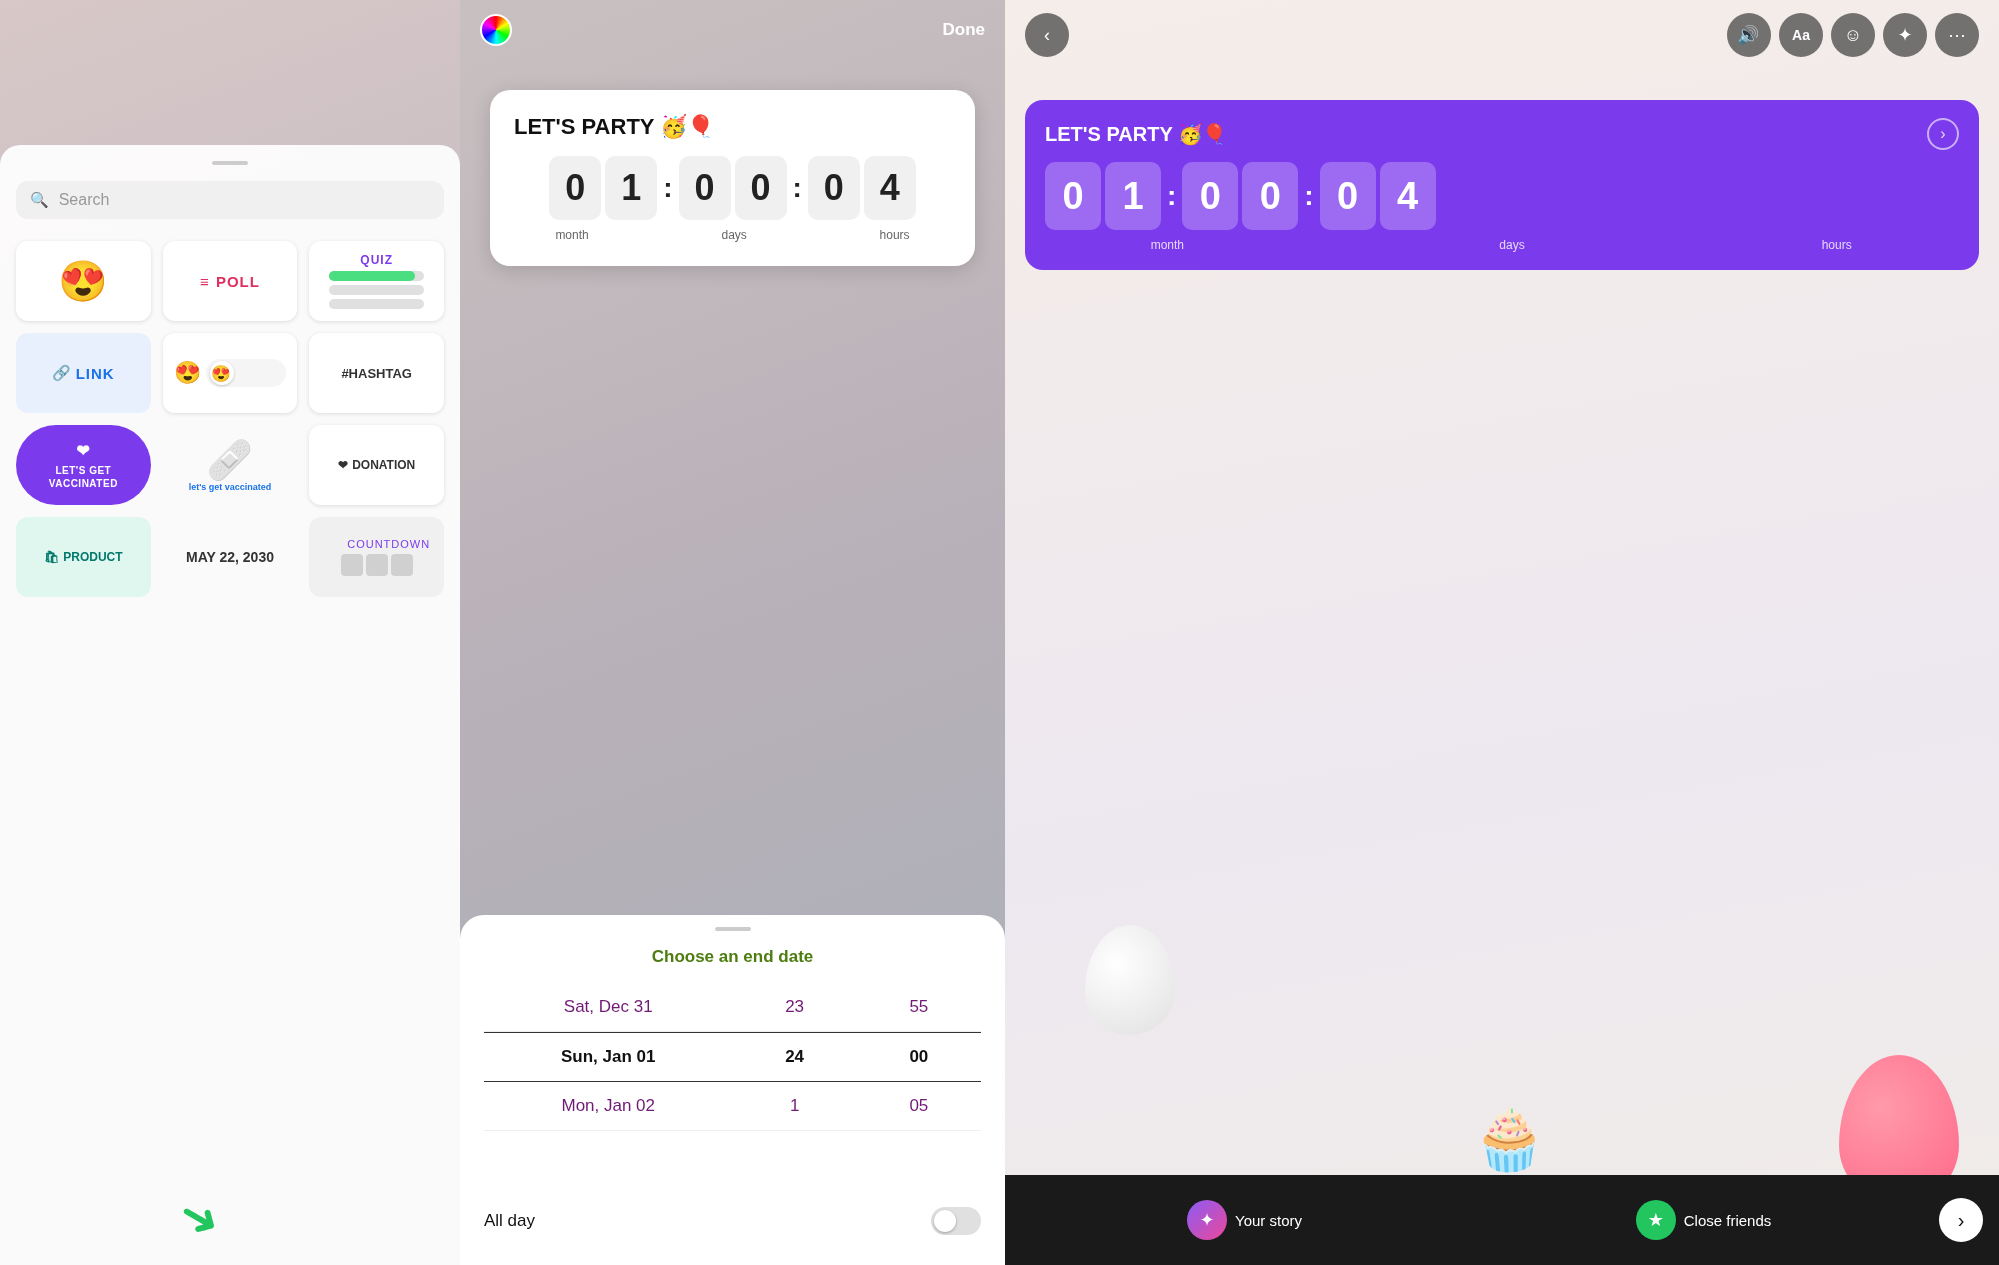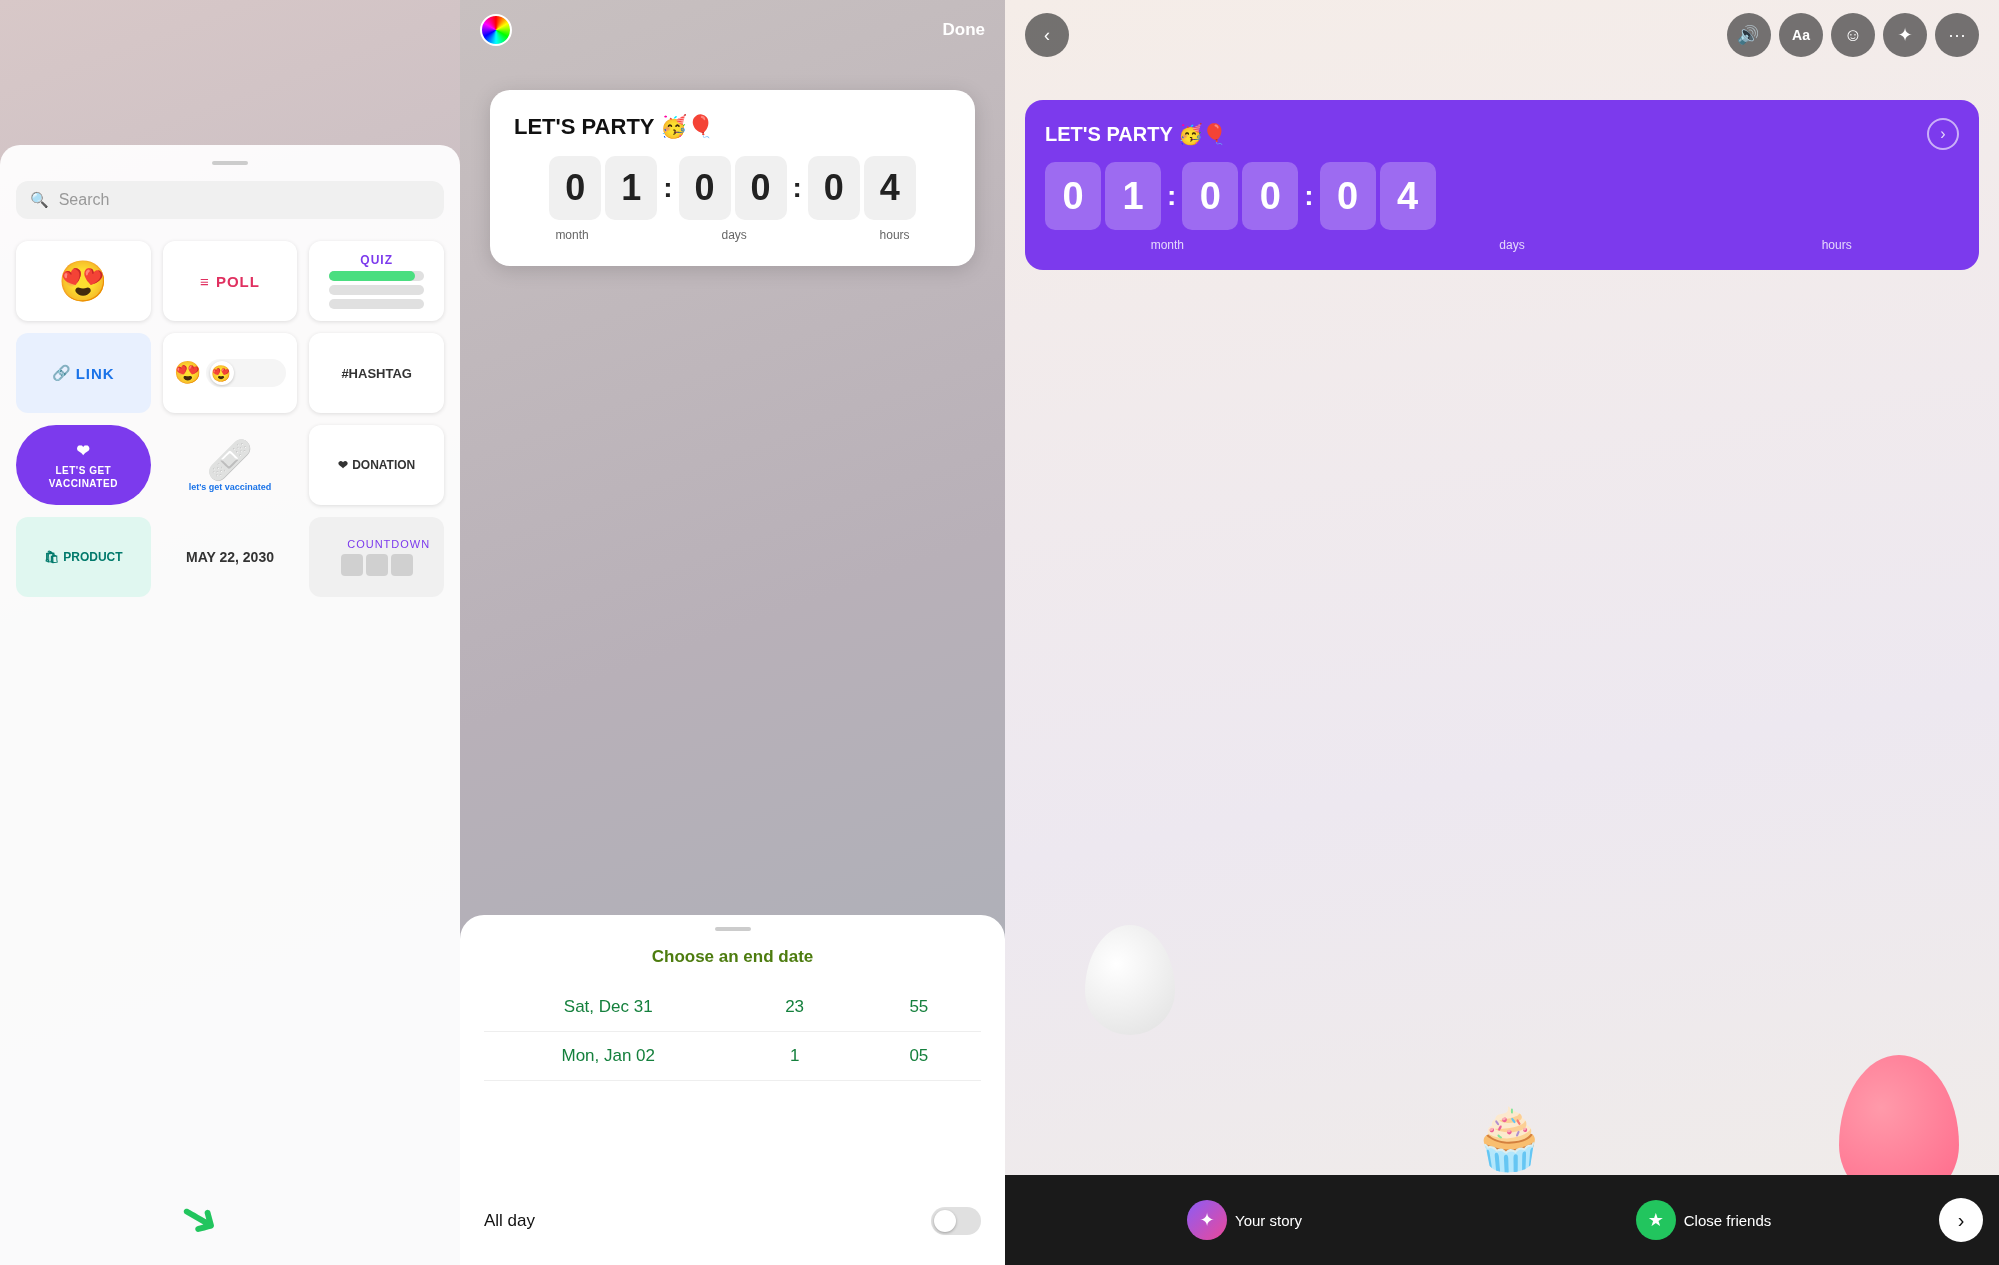--- a/index.html
+++ b/index.html
@@ -351,21 +351,21 @@
     .dp-rows {
       display: flex;
       flex-direction: column;
       gap: 0;
     }
     .dp-row {
       display: grid;
       grid-template-columns: 2fr 1fr 1fr;
       padding: 14px 0;
       font-size: 17px;
-      color: #15803d;
+      color: #701a75;
       text-align: center;
       border-bottom: 1px solid #eee;
     }
     .dp-row.selected {
       color: #111;
       font-weight: 600;
       border-bottom: 1.5px solid #333;
       border-top: 1.5px solid #333;
     }
     .dp-row .col { }
@@ -715,20 +715,25 @@
   <div class="date-picker-sheet">
     <div class="dp-handle"></div>
     <div class="dp-title">Choose an end date</div>
     <div class="dp-picker-area">
       <div class="dp-rows">
         <div class="dp-row">
           <span class="col">Sat, Dec 31</span>
           <span class="col">23</span>
           <span class="col">55</span>
         </div>
+        <div class="dp-row selected">
+          <span class="col">Sun, Jan 01</span>
+          <span class="col">24</span>
+          <span class="col">00</span>
+        </div>
         <div class="dp-row">
           <span class="col">Mon, Jan 02</span>
           <span class="col">1</span>
           <span class="col">05</span>
         </div>
       </div>
     </div>
     <div class="dp-allday">
       <span class="dp-allday-label">All day</span>
       <div class="toggle-track">

